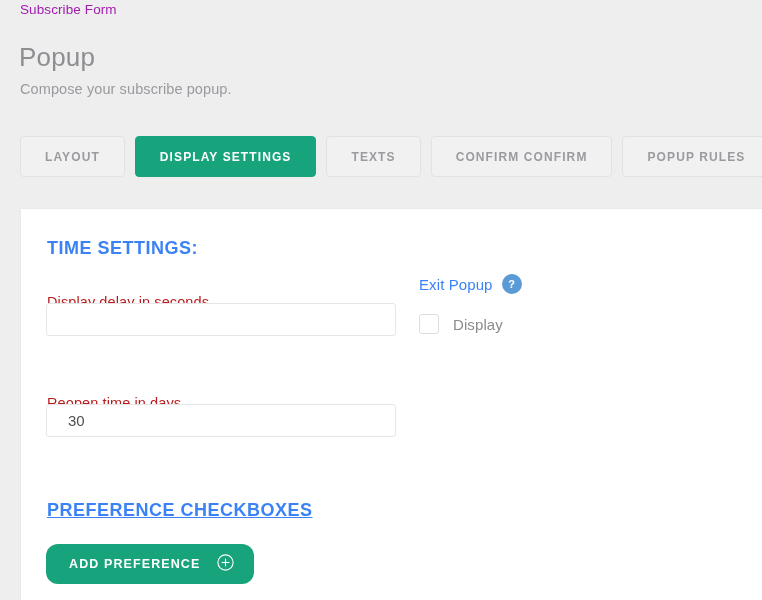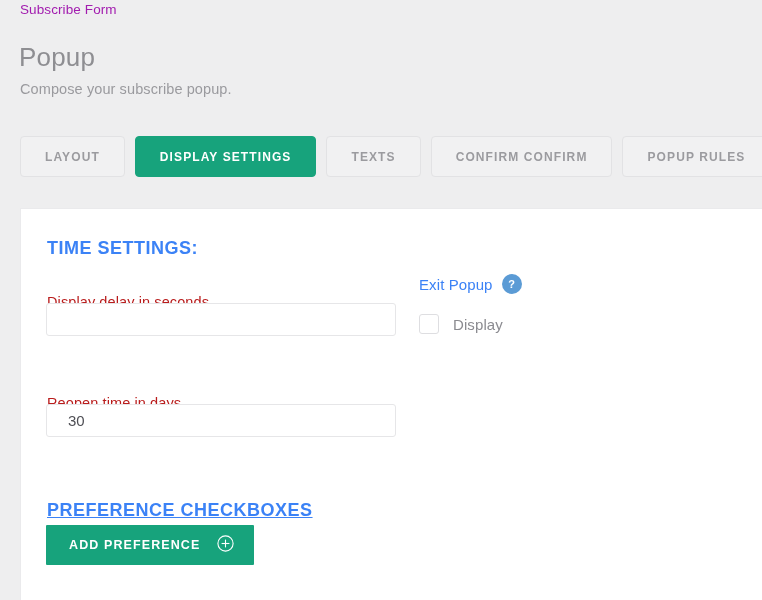--- a/index.html
+++ b/index.html
@@ -178,30 +178,30 @@
   .checkbox-label {
     font-size: 15px;
     color: #8b8b90;
     letter-spacing: .1px;
   }
 
   
   .add-pref-btn {
     position: absolute;
     left: 25px;
-    top: 316px;
+    top: 335px;
     height: 40px;
     box-sizing: border-box;
     display: flex;
     align-items: center;
     gap: 17px;
     padding: 0 20px 0 23px;
     background: #17a37c;
     border: none;
-    border-radius: 1px;
+    border-radius: 12px;
     color: #ffffff;
     font-family: "Liberation Sans", sans-serif;
     font-size: 12.5px;
     font-weight: bold;
     letter-spacing: 1.1px;
     cursor: pointer;
   }
   .plus-circle { display: block; }
 </style>
 </head>

